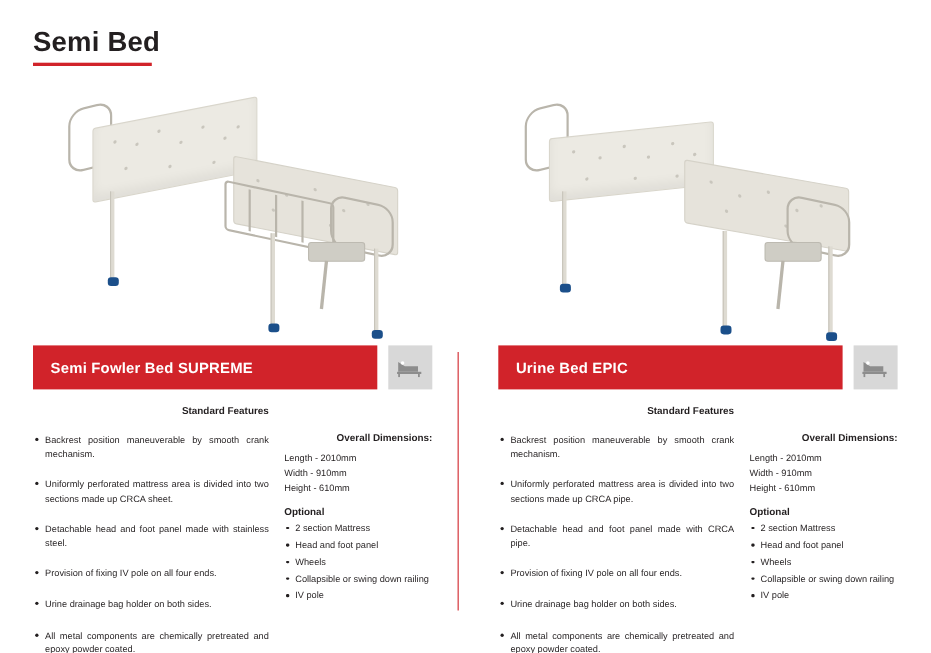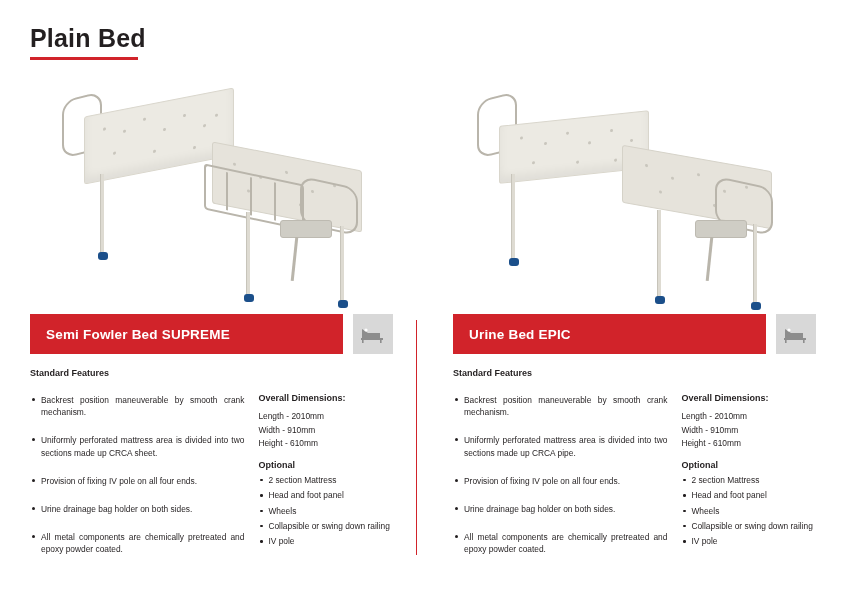--- a/index.html
+++ b/index.html
@@ -202,20 +202,21 @@
     gap: 14px;
   }
   .specs-left { width: 215px; }
   .specs-right { width: 135px; margin-top: 25px; }
 
   .spec-heading {
     font-size: 9px;
     font-weight: bold;
     margin: 0 0 7px 0;
     color: #231f20;
+    text-align: right;
   }
   ul.features {
     list-style: none;
     margin: 0; padding: 0;
   }
   ul.features li {
     position: relative;
     padding-left: 11px;
     margin-bottom: 7px;
     font-size: 8.4px;
@@ -259,21 +260,21 @@
     left: 2px; top: 4px;
     width: 2.5px; height: 2.5px;
     background: #231f20;
     border-radius: 50%;
   }
 </style>
 </head>
 <body>
 
 <div class="page-header">
-  <h1 class="page-title">Plain Bed</h1>
+  <h1 class="page-title">Semi Bed</h1>
   <div class="title-rule"></div>
 </div>
 
 <div class="columns">
 
   <div class="col">
 
     <div class="photo">
       <div class="bed">
         <div class="rail head-rail"></div>
@@ -329,20 +330,21 @@
         </svg>
       </div>
     </div>
 
     <div class="specs">
       <div class="specs-left">
         <div class="spec-heading">Standard Features</div>
         <ul class="features">
           <li>Backrest position maneuverable by smooth crank mechanism.</li>
           <li>Uniformly perforated mattress area is divided into two sections made up CRCA sheet.</li>
+          <li>Detachable head and foot panel made with stainless steel.</li>
           <li>Provision of fixing IV pole on all four ends.</li>
           <li>Urine drainage bag holder on both sides.</li>
           <li>All metal components are chemically pretreated and epoxy powder coated.</li>
         </ul>
       </div>
       <div class="specs-right">
         <div class="spec-heading">Overall Dimensions:</div>
         <div class="dim-line">Length - 2010mm</div>
         <div class="dim-line">Width - 910mm</div>
         <div class="dim-line">Height - 610mm</div>
@@ -409,20 +411,21 @@
         </svg>
       </div>
     </div>
 
     <div class="specs">
       <div class="specs-left">
         <div class="spec-heading">Standard Features</div>
         <ul class="features">
           <li>Backrest position maneuverable by smooth crank mechanism.</li>
           <li>Uniformly perforated mattress area is divided into two sections made up CRCA pipe.</li>
+          <li>Detachable head and foot panel made with CRCA pipe.</li>
           <li>Provision of fixing IV pole on all four ends.</li>
           <li>Urine drainage bag holder on both sides.</li>
           <li>All metal components are chemically pretreated and epoxy powder coated.</li>
         </ul>
       </div>
       <div class="specs-right">
         <div class="spec-heading">Overall Dimensions:</div>
         <div class="dim-line">Length - 2010mm</div>
         <div class="dim-line">Width - 910mm</div>
         <div class="dim-line">Height - 610mm</div>

